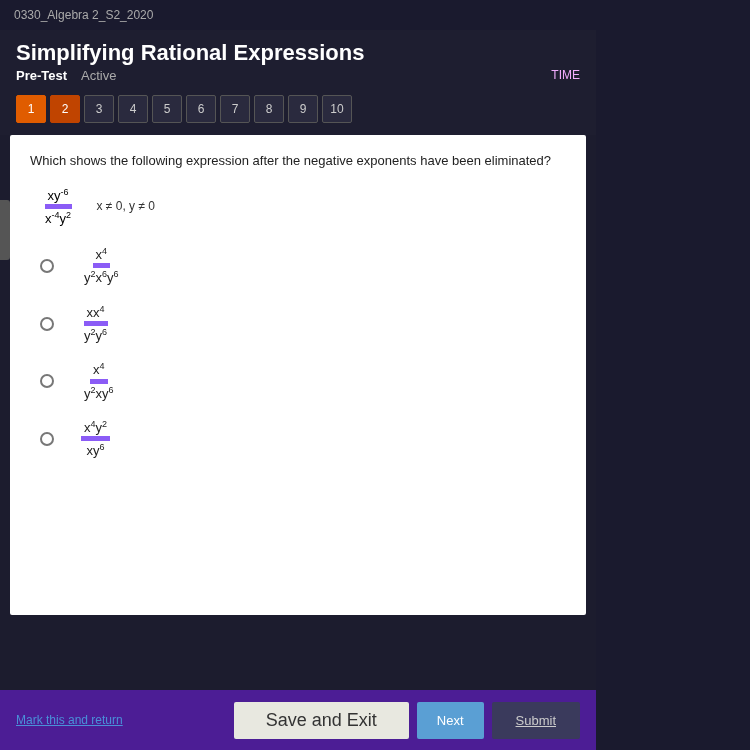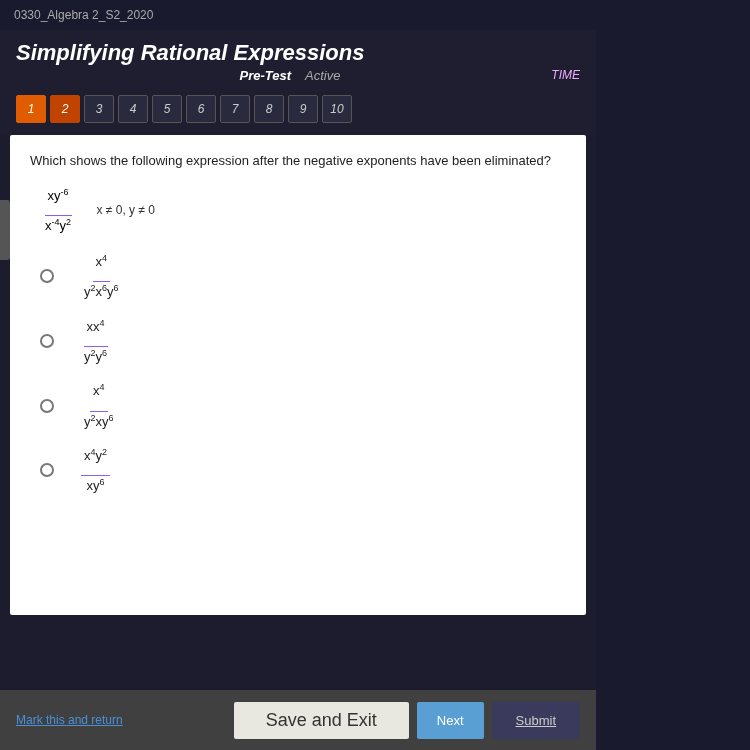--- a/index.html
+++ b/index.html
@@ -22,36 +22,34 @@
     .top-bar {
       background: #1a1a2e;
       padding: 8px 14px;
       color: #aaa;
       font-size: 12px;
     }
 
     .header-section {
       background: #1e1e30;
       padding: 10px 32px 6px 16px;
-      font-style: italic;
     }
 
     .title {
       color: #fff;
       font-size: 22px;
       font-weight: bold;
       margin-bottom: 2px;
     }
 
     .subtitle-row {
       display: flex;
       align-items: center;
       gap: 14px;
       margin-bottom: 8px;
-      justify-content: center;
     }
 
     .pretest-label {
       color: #fff;
       font-size: 13px;
       font-weight: bold;
     }
 
     .active-label {
       color: #aaa;
@@ -122,22 +120,22 @@
 
     .fraction {
       display: inline-flex;
       flex-direction: column;
       align-items: center;
       vertical-align: middle;
       margin: 0 2px;
     }
 
     .fraction .numer {
-      border-bottom: 1px solid #8b5cf6;
-      padding: 0 3px 12px 3px;
+      border-bottom: 5px solid #8b5cf6;
+      padding: 0 3px 1px 3px;
       font-size: 13px;
     }
 
     .fraction .denom {
       padding: 1px 3px 0 3px;
       font-size: 13px;
     }
 
     .constraint {
       font-size: 12px;
@@ -172,21 +170,21 @@
       font-size: 13px;
       color: #222;
     }
 
     .bottom-bar {
       position: absolute;
       bottom: 0;
       left: 0;
       right: 0;
       height: 60px;
-      background: #404040;
+      background: #4c1d95;
       display: flex;
       align-items: center;
       padding: 0 16px;
     }
 
     .mark-link {
       color: #4a90d9;
       font-size: 12px;
       text-decoration: underline;
       cursor: pointer;

